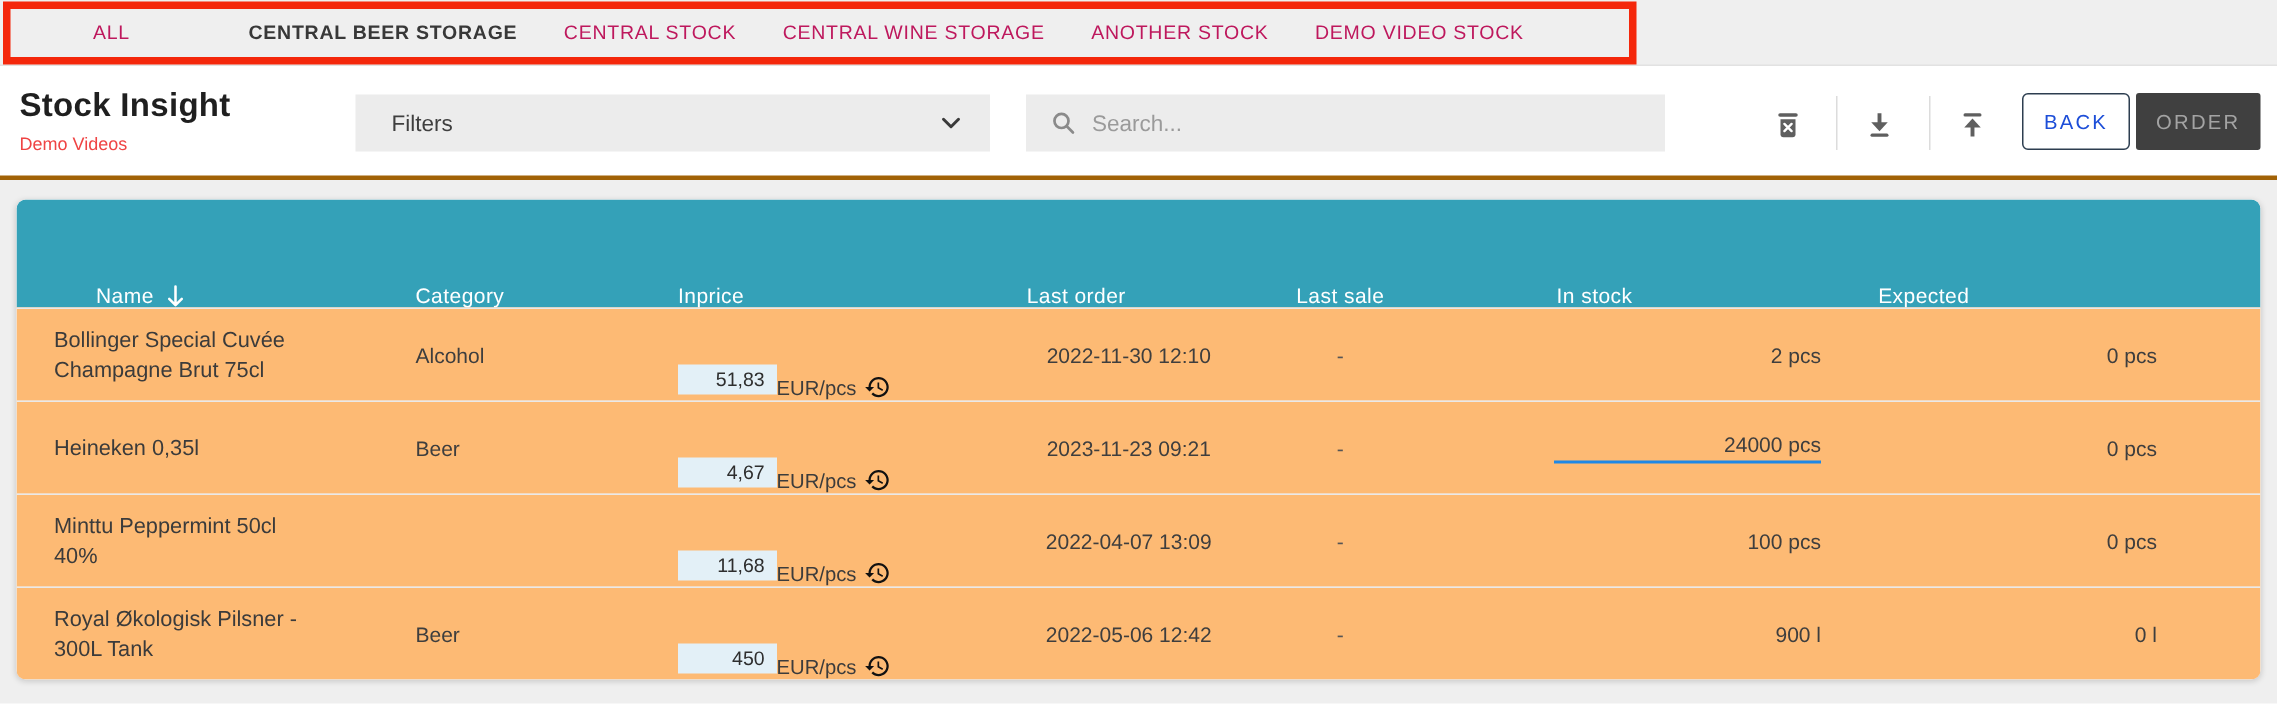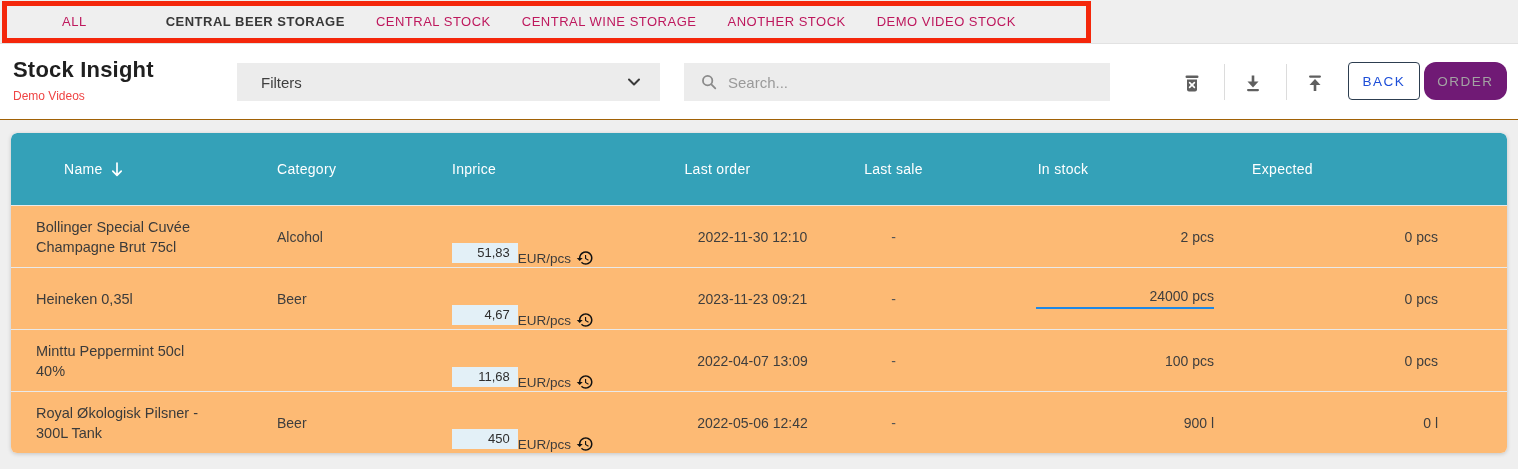--- a/index.html
+++ b/index.html
@@ -9,46 +9,46 @@
   
   .tabbar { position:relative; height:44px; background:#efefef; border-bottom:1px solid #e2e2e2;
             display:flex; align-items:center; padding-left:62px; gap:31px; }
   .tab { font-size:13px; letter-spacing:.5px; color:#be185d; white-space:nowrap; cursor:pointer; }
   .tab.first { margin-right:48px; }
   .tab.active { color:#383838; font-weight:700; }
   .annotation-box { position:absolute; left:2px; top:1px; width:1089px; height:42px;
                     border:5px solid #f4270b; pointer-events:none; }
 
   
-  .toolbar { position:relative; height:76px; background:#ffffff; border-bottom:1px solid #a16207; }
+  .toolbar { position:relative; height:76px; background:#ffffff; border-bottom:3px solid #a16207; }
   .titleblock { position:absolute; left:13px; top:13px; }
   .title { font-size:22px; font-weight:700; color:#1f1f1f; letter-spacing:.2px; }
   .subtitle { font-size:12px; color:#ef4444; margin-top:6px; }
   .filters { position:absolute; left:237px; top:19px; width:423px; height:38px; background:#ececec;
              display:flex; align-items:center; padding:0 18px 0 24px; cursor:pointer; }
   .filters-label { font-size:15px; color:#3f3f3f; flex:1; }
   .searchbox { position:absolute; left:684px; top:19px; width:426px; height:38px; background:#ececec;
                display:flex; align-items:center; padding:0 12px 0 16px; }
   .searchbox input { border:none; outline:none; background:transparent; font-size:15px; color:#3f3f3f;
                      font-family:"Liberation Sans", sans-serif; width:100%; margin-left:10px; }
   .searchbox input::placeholder { color:#9a9a9a; }
   .iconbtn { position:absolute; top:27px; width:24px; height:24px; display:flex; align-items:center;
              justify-content:center; cursor:pointer; background:none; border:none; }
   .vdivider { position:absolute; top:20px; width:1px; height:36px; background:#dcdcdc; }
   .btn { position:absolute; top:18px; height:38px; display:flex; align-items:center; justify-content:center;
          font-size:13.5px; letter-spacing:1.5px; font-family:"Liberation Sans", sans-serif; cursor:pointer; }
   .btn-back { left:1348px; width:72px; background:#ffffff; border:1px solid #2d3e50; border-radius:4px; color:#1d4ed8; }
-  .btn-order { left:1424px; width:83px; background:#701a75; border:none; border-radius:12px; color:#a3a3a3; }
+  .btn-order { left:1424px; width:83px; background:#404040; border:none; border-radius:2px; color:#a3a3a3; }
 
   
   .card { margin:13px 11px 0 11px; width:1496px; background:#ffffff; border-radius:6px;
           box-shadow:0 1px 4px rgba(0,0,0,.18); overflow:hidden; }
   .grid { display:grid; grid-template-columns:254px 187px 142px 247px 135px 254px 1fr; }
   .thead { background:#34a1b8; height:72px; border-radius:6px 6px 0 0; }
-  .hcell { color:#ffffff; font-size:14px; letter-spacing:.3px; display:flex; align-items:center; cursor:pointer; }
+  .hcell { color:#ffffff; font-size:14px; letter-spacing:.3px; display:flex; align-items:flex-end; cursor:pointer; }
   .h-name { padding-left:53px; }
   .h-name svg { margin-left:8px; }
   .h-cat { padding-left:12px; }
   .h-price { }
   .h-lorder { justify-content:center; }
   .h-lsale { justify-content:center; padding-right:30px; }
   .h-stock { justify-content:center; padding-right:80px; }
   .h-exp { justify-content:center; padding-right:172px; }
 
   .trow { height:62px; border-top:1px solid #e9e9e9; background:#fdba74; }

